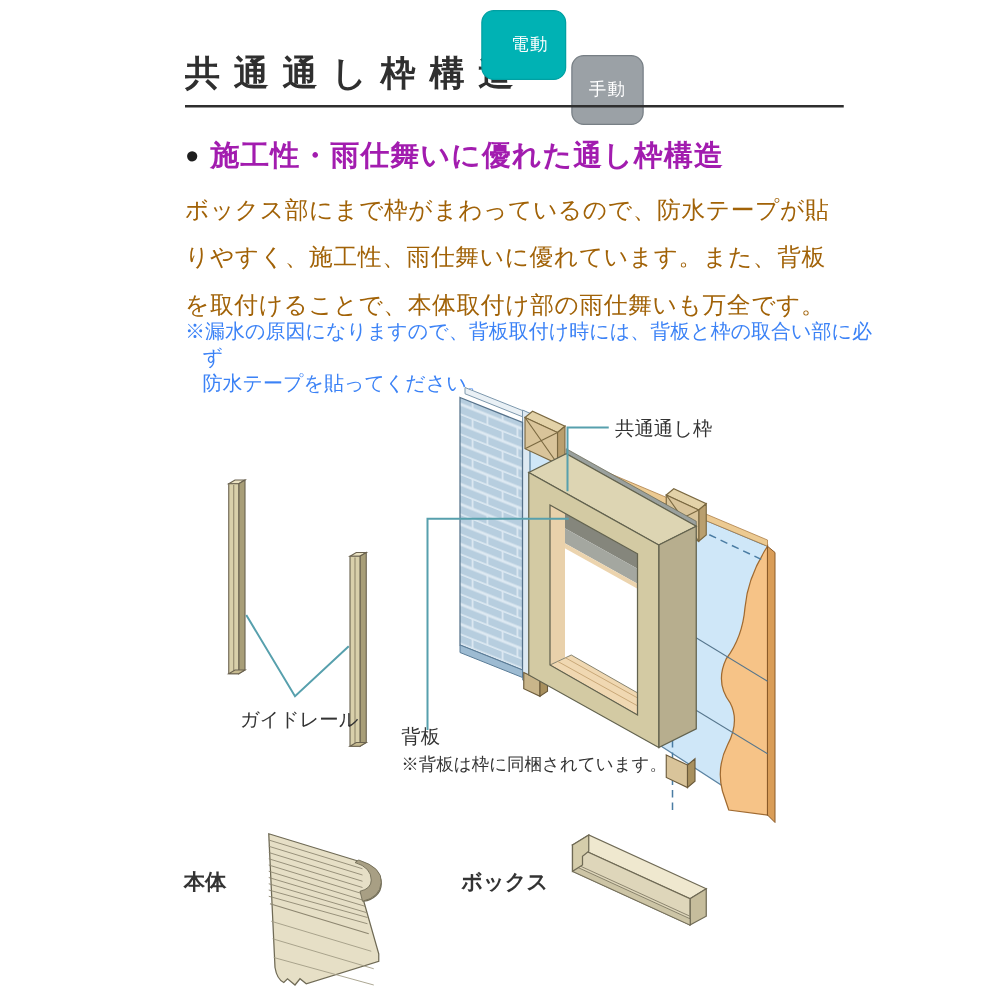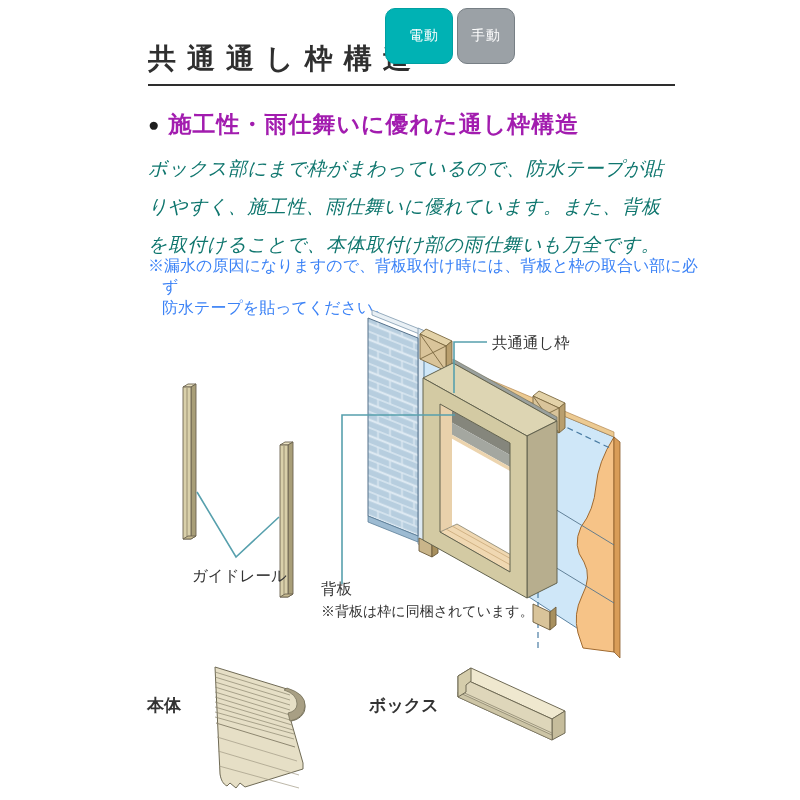--- a/index.html
+++ b/index.html
@@ -4,27 +4,27 @@
 <style>
   html,body{margin:0;padding:0;background:#ffffff;}
   #page{position:relative;width:800px;height:800px;background:#ffffff;overflow:hidden;
         font-family:"Liberation Sans",sans-serif;color:#333;}
   .abs{position:absolute;}
   #title{left:148px;top:40px;font-size:28px;font-weight:700;letter-spacing:11px;color:#2f2f2f;white-space:nowrap;}
   .badge{position:absolute;top:8px;width:56px;height:54px;border-radius:10px;
          display:flex;align-items:center;justify-content:center;
          color:#ffffff;font-size:14px;letter-spacing:1px;}
   #badge-electric{left:385px;background:#00b2b4;border:1px solid #00a0a2;padding-left:10px;}
-  #badge-manual{left:457px;background:#9ba1a6;border:1px solid #777f85;}
+  #badge-manual{left:457px;background:#9ba1a6;border:1px solid #777f85;margin-top:36px;}
   #rule{left:148px;top:84px;width:527px;height:2px;background:#2e2e2e;}
   #heading{left:148px;top:109px;display:flex;align-items:center;gap:9px;}
   #heading .bullet{font-size:19px;color:#1e1e1e;line-height:1;}
   #heading .htext{font-size:23px;font-weight:700;letter-spacing:1px;color:#a21caf;white-space:nowrap;}
   #body-text{left:148px;top:150px;width:530px;font-size:19px;line-height:38px;
-             letter-spacing:0.5px;color:#0f766e;white-space:pre-line;font-style:italic;}
+             letter-spacing:0.5px;color:#a16207;white-space:pre-line;}
   #note-text{left:148px;top:255px;width:540px;font-size:16px;line-height:21px;color:#3b82f6;
              white-space:pre-line;padding-left:14px;text-indent:-14px;}
   #diagram{left:140px;top:300px;}
   svg text{font-family:"Liberation Sans",sans-serif;fill:#333333;}
   .lbl{font-size:15.5px;}
   .lbl-s{font-size:14px;}
   .lbl-b{font-size:17px;font-weight:600;}
 </style>
 </head>
 <body>

